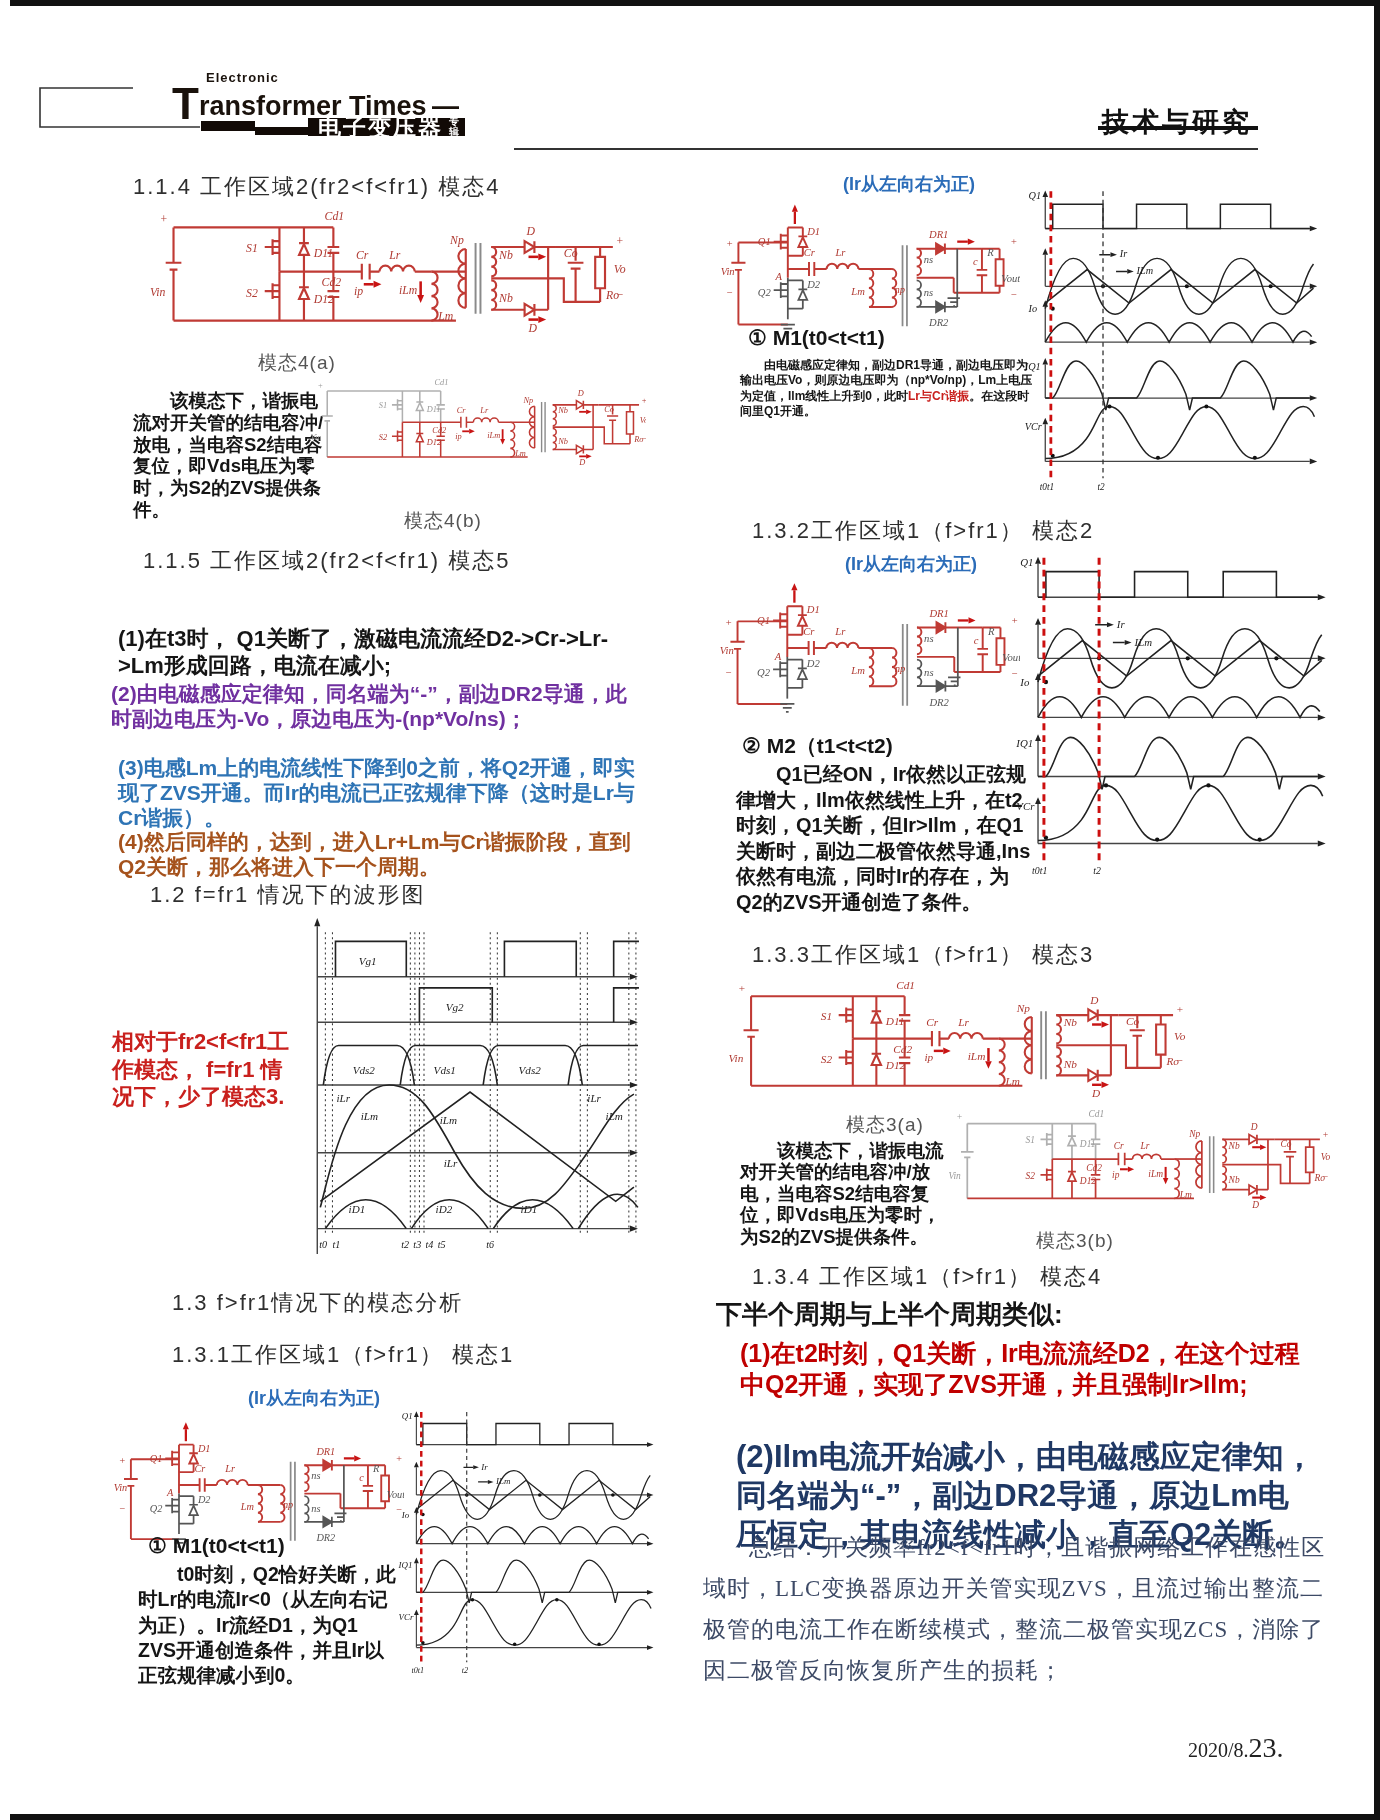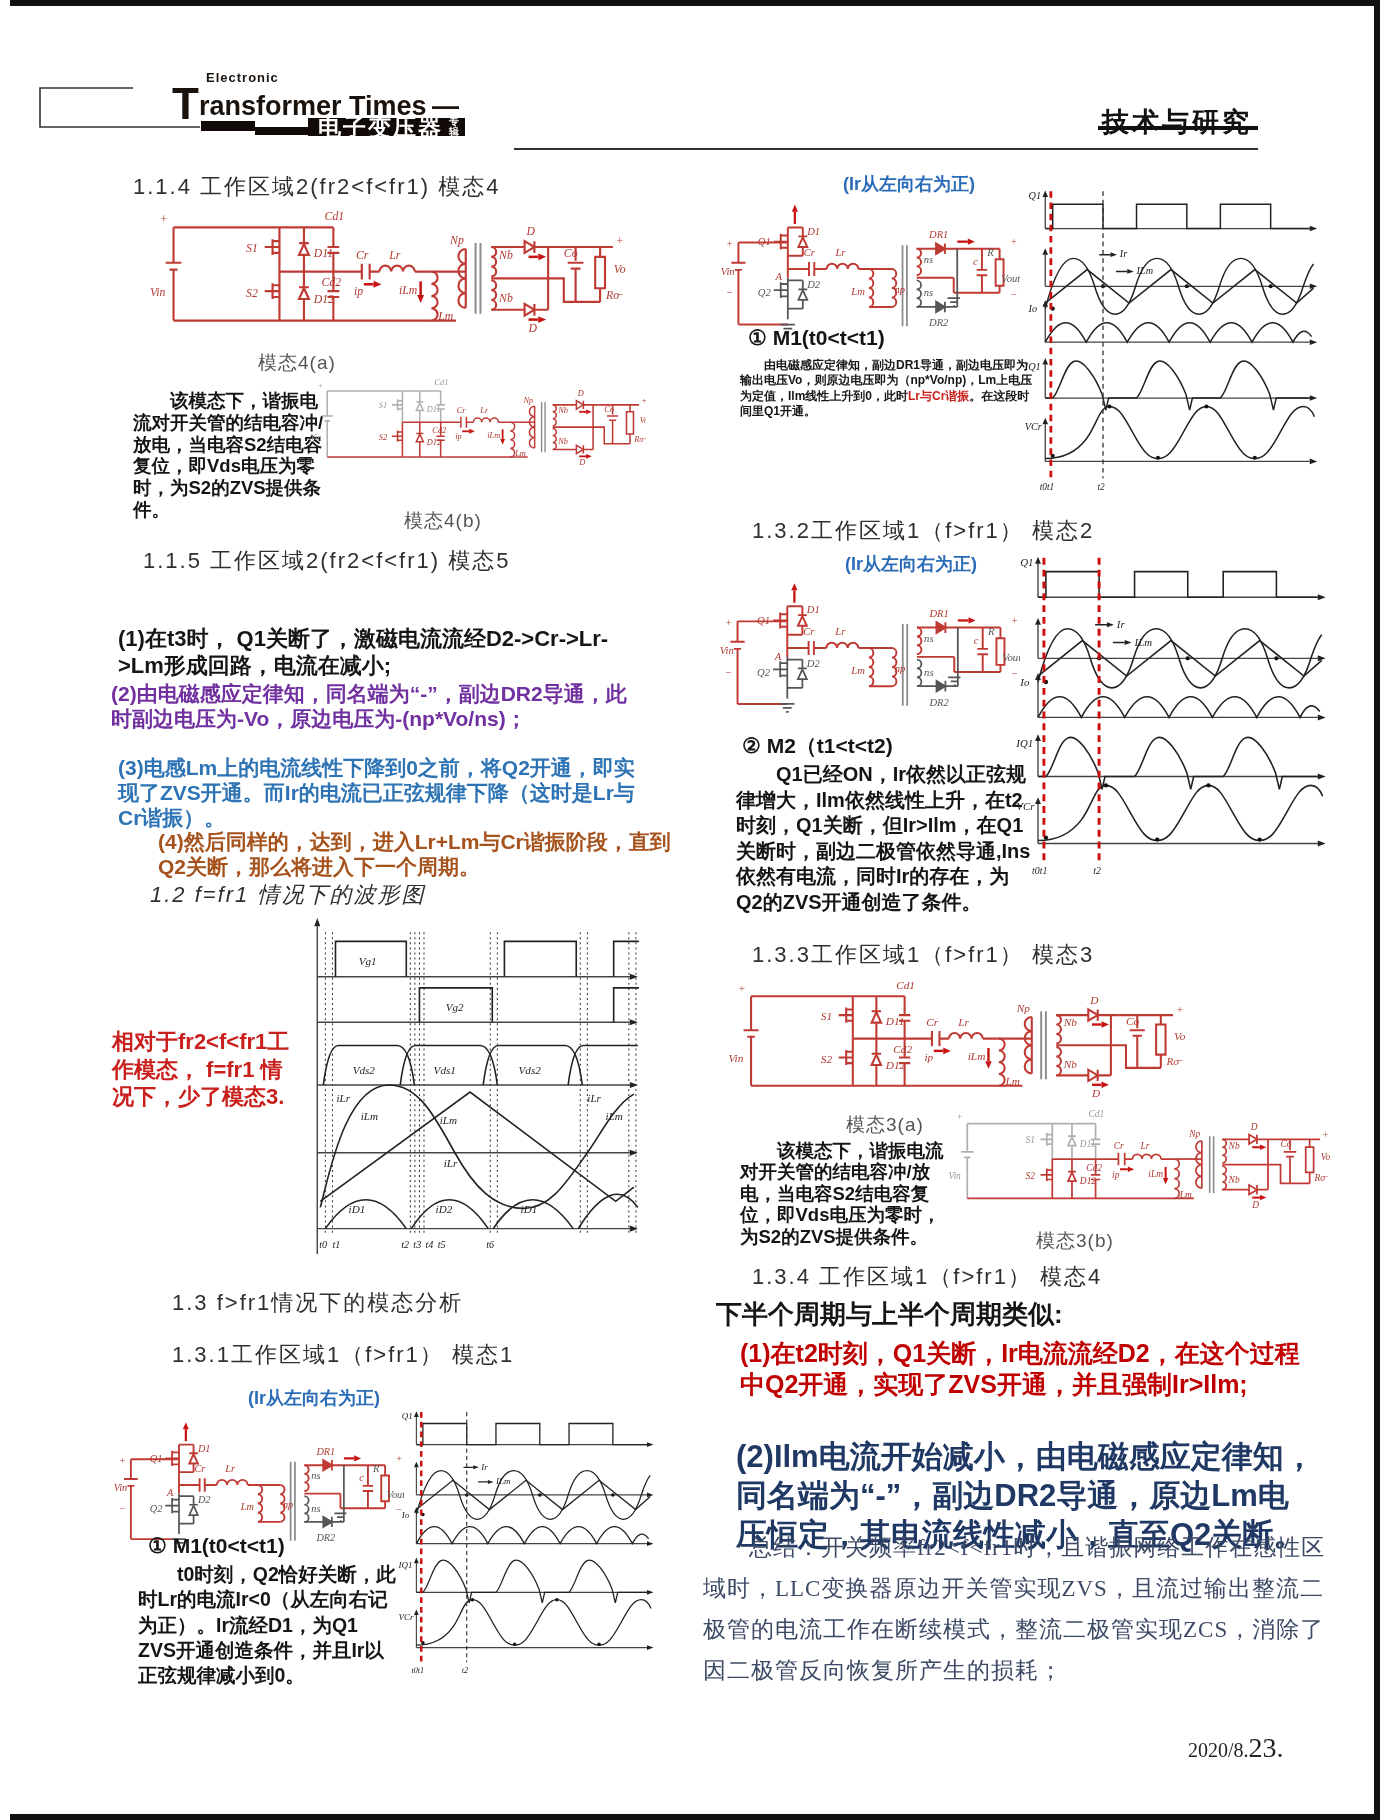--- a/index.html
+++ b/index.html
@@ -7,21 +7,21 @@
         font-family:"Liberation Sans",sans-serif;color:#222;}
   .abs{position:absolute;}
   .edge{position:absolute;background:#111;}
   
   .h{color:#2f2f2f;font-size:22px;font-weight:400;letter-spacing:2px;white-space:nowrap;}
   
   .b{font-weight:700;line-height:1.3;}
   .red{color:#c9201d;}
   .purple{color:#7030a0;}
   .blue{color:#2e74b5;}
-  .brown{color:#a5521c;margin-left:40px;}
+  .brown{color:#a5521c;}
   .navy{color:#1f3864;}
   .black{color:#151515;}
   .cap{color:#555;font-size:19px;letter-spacing:1px;}
   .note-blue{color:#2b6cb8;font-weight:700;font-size:18px;}
   .sum{font-family:"Liberation Serif",serif;color:#3d4a66;font-size:23px;line-height:1.78;letter-spacing:1px;}
   
   .logo{font-weight:700;color:#1a120c;}
   .logo-small{font-size:13px;font-weight:700;letter-spacing:1px;}
   .logo-main{font-size:27px;line-height:1;}
   .badge{background:#120a06;color:#fff;display:flex;align-items:center;}
@@ -229,21 +229,21 @@
   </svg>
 </div>
   <div class="abs cap" style="left:404px;top:508px;">模态4(b)</div>
 
   <div class="abs h" style="left:143px;top:546px;">1.1.5 工作区域2(fr2&lt;f&lt;fr1) 模态5</div>
   <div class="abs b black" style="left:118px;top:626px;width:528px;font-size:22px;line-height:1.22;">(1)在t3时， Q1关断了，激磁电流流经D2-&gt;Cr-&gt;Lr-&gt;Lm形成回路，电流在减小;</div>
   <div class="abs b purple" style="left:111px;top:682px;width:528px;font-size:21px;line-height:1.18;">(2)由电磁感应定律知，同名端为“-”，副边DR2导通，此时副边电压为-Vo，原边电压为-(np*Vo/ns)；</div>
   <div class="abs b blue" style="left:118px;top:756px;width:535px;font-size:21px;line-height:1.18;">(3)电感Lm上的电流线性下降到0之前，将Q2开通，即实现了ZVS开通。而Ir的电流已正弦规律下降（这时是Lr与Cr谐振）。</div>
   <div class="abs b brown" style="left:118px;top:830px;width:535px;font-size:21px;line-height:1.18;">(4)然后同样的，达到，进入Lr+Lm与Cr谐振阶段，直到Q2关断，那么将进入下一个周期。</div>
 
-  <div class="abs h" style="left:150px;top:880px;font-style:italic;">1.2 f=fr1 情况下的波形图</div>
+  <div class="abs h" style="left:150px;top:880px;">1.2 f=fr1 情况下的波形图</div>
 
   <svg class="abs" style="left:296px;top:912px;width:344px;height:349px;" viewBox="0 0 340 345">
     <g class="dotline">
       <path d="M29,20 V320 M36,20 V320"></path>
       <path d="M113,20 V320 M117.5,20 V320 M122,20 V320 M126.5,20 V320"></path>
       <path d="M192,20 V320 M199,20 V320"></path>
       <path d="M281,20 V320 M288,20 V320"></path>
       <path d="M329,20 V320 M336,20 V320"></path>
     </g>
     <g class="wf-ax">

